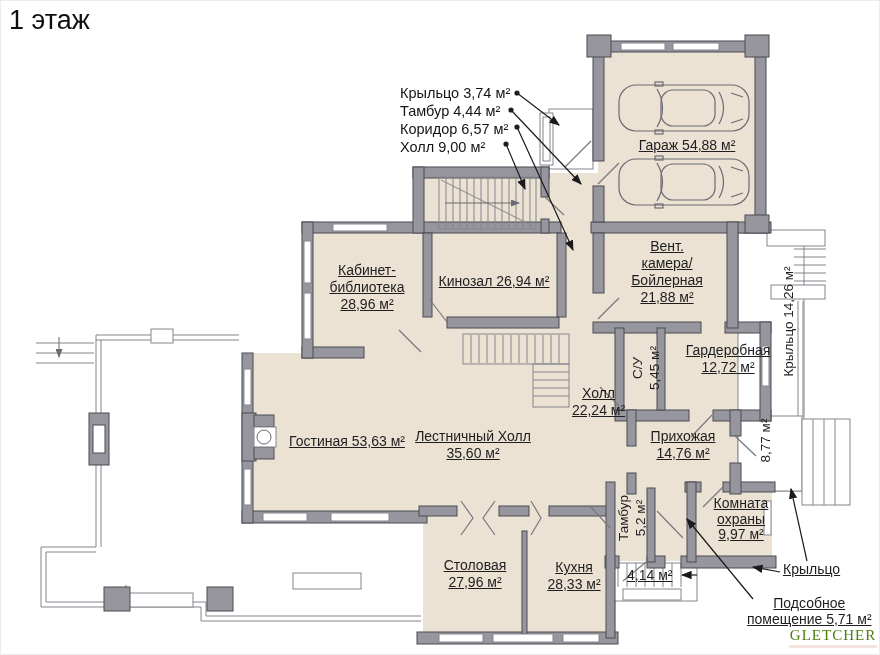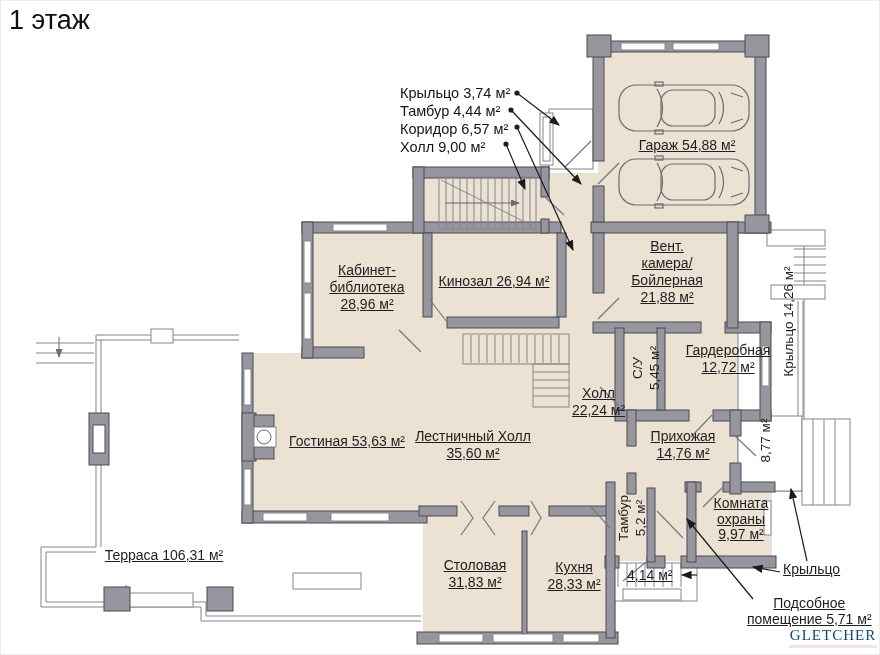--- a/index.html
+++ b/index.html
@@ -7,21 +7,21 @@
          font-family:"Liberation Sans", sans-serif;color:#1e1e20;border:1px solid #ececec;box-sizing:border-box;}
   #plan-svg{position:absolute;left:0;top:0;}
   .lbl{position:absolute;font-size:14px;line-height:17px;text-align:center;color:#1e1e20;white-space:nowrap;text-decoration:underline;}
   .lbl.left{text-align:center;}
   .vlbl{position:absolute;transform:rotate(-90deg);transform-origin:center;text-align:center;
         font-size:13.5px;line-height:17px;color:#1e1e20;white-space:nowrap;}
   .vlbl .two{display:block;}
   #page-title{position:absolute;left:8px;top:4px;font-size:27px;color:#101012;}
   .callout{position:absolute;left:399px;font-size:14.5px;color:#141416;white-space:nowrap;text-align:center;}
   #logo{position:absolute;left:788px;top:626px;width:88px;text-align:center;
-        font-family:"Liberation Serif", serif;font-size:15px;letter-spacing:1px;color:#0c4a6e;}
+        font-family:"Liberation Serif", serif;font-size:15px;letter-spacing:1px;color:#4d7c0f;}
   #logo .bar{display:block;height:3px;margin-top:1px;background:#f0ddd5;opacity:.8;}
 </style>
 </head>
 <body>
 
 <div id="stage">
 
 <svg id="plan-svg" width="880" height="655" viewBox="0 0 880 655">
   <defs>
     <marker id="arrB" markerWidth="9" markerHeight="7" refX="8" refY="3.5" orient="auto">
@@ -340,29 +340,28 @@
     <span style="display:block">9,97 м²</span>
   </div>
 
   <div class="vlbl" style="left:590px;top:500px;width:82px;height:34px">
     <span class="two">Тамбур</span>
     <span class="two">5,2 м²</span>
   </div>
 
   <div class="lbl" style="left:412px;top:556px;width:124px">
     <span style="display:block">Столовая</span>
-    <span style="display:block">31,83 м²</span>
+    <span style="display:block">27,96 м²</span>
   </div>
 
   <div class="lbl" style="left:512px;top:558px;width:122px">
     <span style="display:block">Кухня</span>
     <span style="display:block">28,33 м²</span>
   </div>
 
-  <div class="lbl" style="left:60px;top:546px;width:206px">Терраса 106,31 м²</div>
 
   <div class="lbl left" style="left:626px;top:566px">4,14 м²</div>
 
   <div class="lbl left" style="left:782px;top:560px">Крыльцо</div>
 
   <div class="lbl left" style="left:746px;top:594px;line-height:16px">
     <span style="display:block">Подсобное</span>
     <span style="display:block">помещение 5,71 м²</span>
   </div>
 

